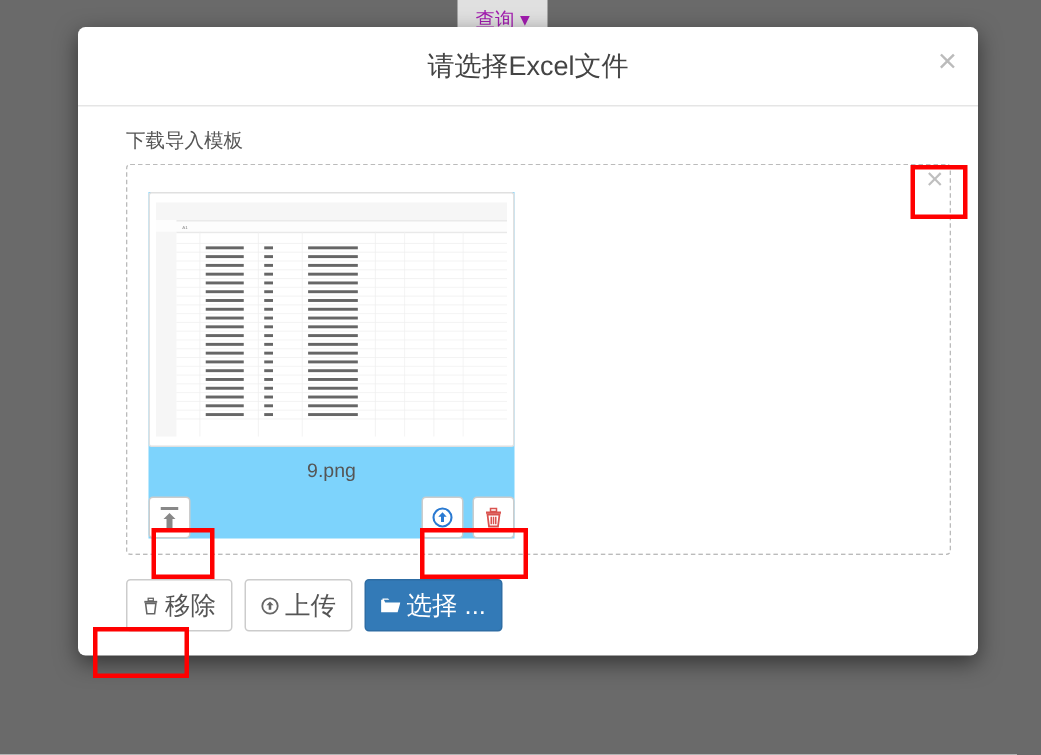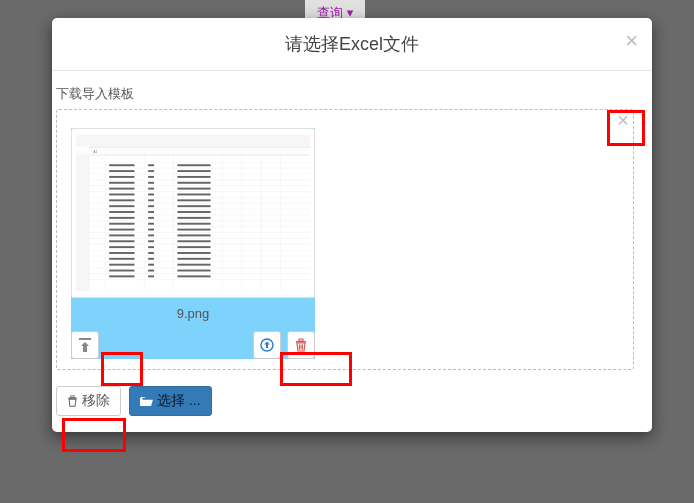--- a/index.html
+++ b/index.html
@@ -45,20 +45,21 @@
     position: absolute;
     right: 14px;
     top: 12px;
     font-size: 22px;
     color: #bbb;
     cursor: pointer;
     line-height: 1;
   }
   .modal-body {
     padding: 14px 18px 16px 4px;
+    margin-left: 28px;
   }
   .sub-label {
     font-size: 13px;
     color: #555;
     margin-bottom: 6px;
   }
   .dropzone {
     border: 1px dashed #bbb;
     border-radius: 3px;
     padding: 18px 14px 10px 14px;
@@ -118,31 +119,31 @@
     margin-top: 16px;
     display: flex;
     gap: 8px;
     align-items: center;
   }
   .btn {
     border: 1px solid #ccc;
     background: #fff;
     border-radius: 3px;
     padding: 5px 10px;
-    font-size: 14px;
+    font-size: 17px;
     color: #555;
     display: inline-flex;
     align-items: center;
     gap: 4px;
     cursor: pointer;
   }
   .btn-primary {
     background: #337ab7;
     border-color: #2e6da4;
-    color: #0f172a;
+    color: #ffffff;
   }
   .red-box {
     position: absolute;
     border: 3px solid #ff0000;
     pointer-events: none;
   }
 </style>
 </head>
 <body>
 
@@ -303,20 +304,27 @@
 
     <div class="footer-btns">
       <div class="btn">
         <svg width="11" height="12" viewBox="0 0 12 14">
           <rect x="1" y="3" width="10" height="1.5" fill="#666"></rect>
           <rect x="4" y="1" width="4" height="2" fill="none" stroke="#666" stroke-width="1"></rect>
           <path d="M2 5 L10 5 L9 13 L3 13 Z" fill="none" stroke="#666" stroke-width="1.2"></path>
         </svg>
         <span>移除</span>
       </div>
+      <div class="btn">
+        <svg width="12" height="12" viewBox="0 0 14 14">
+          <circle cx="7" cy="7" r="6" fill="none" stroke="#666" stroke-width="1.4"></circle>
+          <path d="M7 3.5 L4.2 6.5 L6 6.5 L6 10 L8 10 L8 6.5 L9.8 6.5 Z" fill="#666"></path>
+        </svg>
+        <span>上传</span>
+      </div>
       <div class="btn btn-primary">
         <svg width="13" height="11" viewBox="0 0 14 12">
           <path d="M0 2 L0 11 L12 11 L14 4 L3 4 L2 2 Z M1 1 L5 1 L6 2 L1 2 Z" fill="#fff"></path>
         </svg>
         <span>选择 ...</span>
       </div>
     </div>
   </div>
 </div>
 

